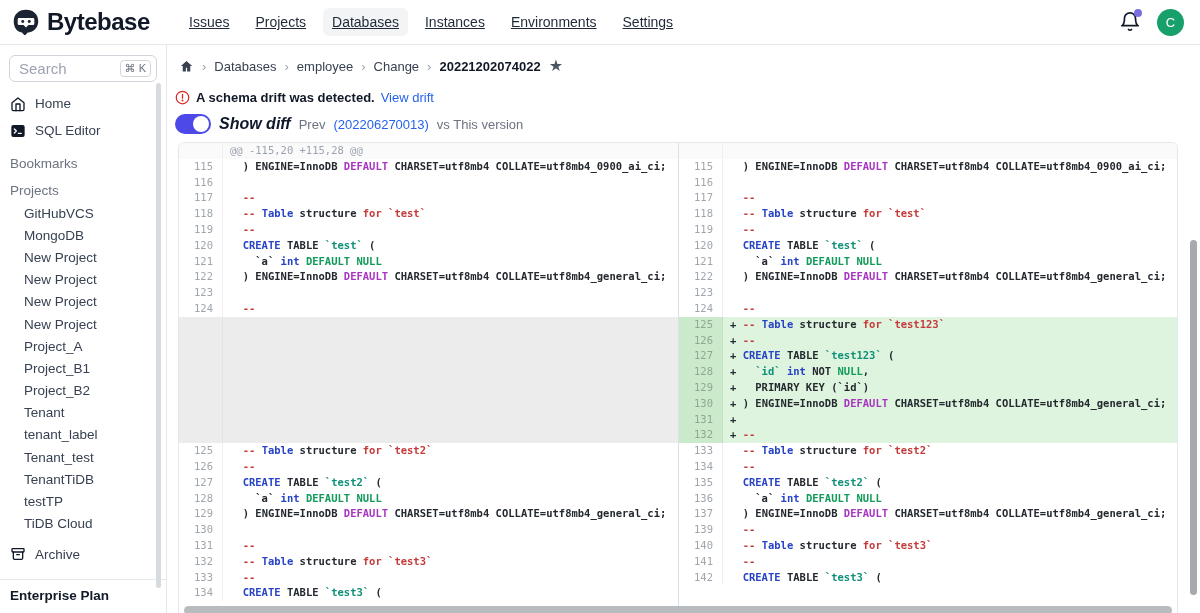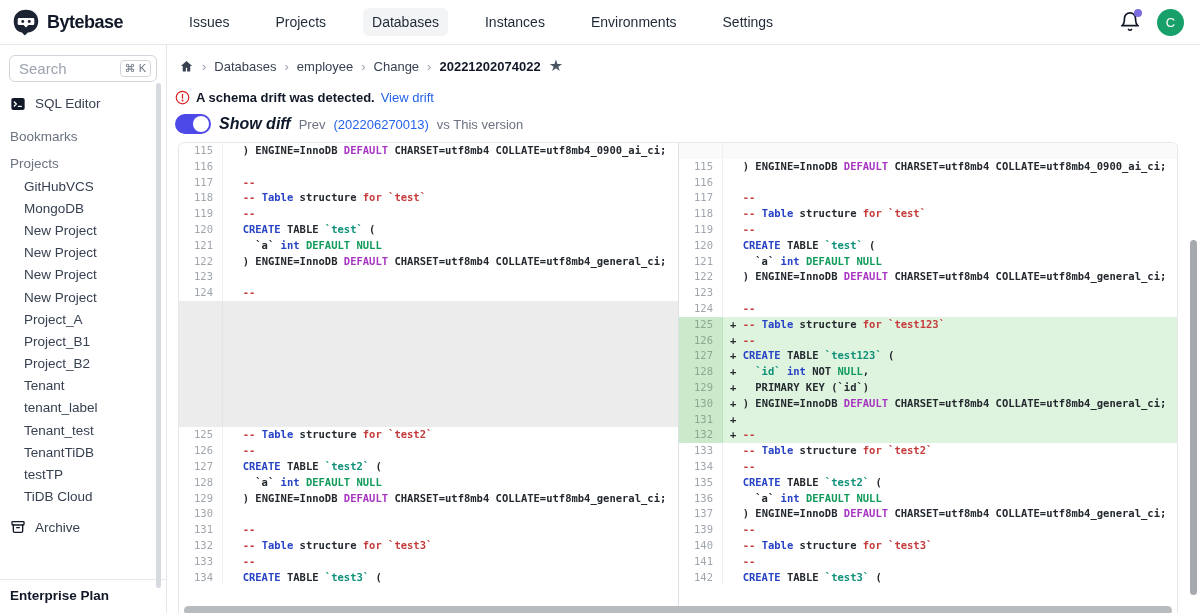--- a/index.html
+++ b/index.html
@@ -2,22 +2,22 @@
 <html><head>
 <meta charset="utf-8">
 <style>
   * { margin:0; padding:0; box-sizing:border-box; }
   html,body { width:1200px; height:613px; overflow:hidden; background:#fff;
     font-family:"Liberation Sans", sans-serif; color:#1f2937; }
 
   
   .navbar { height:45px; display:flex; align-items:center; border-bottom:1px solid #e5e7eb; padding:0 16px 0 12px; }
   .brand { display:flex; align-items:center; gap:7px; width:168px; flex:none; }
-  .brand-name { font-size:18px; font-weight:bold; color:#111827; letter-spacing:-0.5px; }
-  .topnav { display:flex; align-items:center; gap:28px; }
+  .brand-name { font-size:24px; font-weight:bold; color:#111827; letter-spacing:-0.5px; }
+  .topnav { display:flex; align-items:center; gap:8px;text-decoration:underline; }
   .topnav .nav-item { font-size:14px; color:#1f2937; padding:6px 9px; border-radius:6px; cursor:pointer; }
   .topnav .nav-item.active { background:#f3f4f6; font-weight:500; }
   .nav-right { margin-left:auto; display:flex; align-items:center; gap:16px; }
   .bell-wrap { position:relative; width:22px; height:22px; }
   .bell-dot { position:absolute; top:-2px; right:-1px; width:8px; height:8px; border-radius:50%; background:#7b6fe0; }
   .avatar { width:27px; height:27px; border-radius:50%; background:#18a06b; color:#fff; font-size:13px;
     display:flex; align-items:center; justify-content:center; font-weight:500; }
 
   
   .layout { display:flex; height:568px; }
@@ -118,20 +118,29 @@
 </header>
 
 <div class="layout">
 
   <aside class="sidebar">
     <div class="searchbox">
       <input type="text" placeholder="Search" style="">
       <span class="kbd">⌘ K</span>
     </div>
 
+    <div class="side-nav-item">
+      <span>
+        <svg width="16" height="16" viewBox="0 0 24 24" fill="none" stroke="#111827" stroke-width="2" stroke-linecap="round" stroke-linejoin="round">
+          <path d="M3 10l9-7 9 7v10a2 2 0 0 1-2 2H5a2 2 0 0 1-2-2z"></path>
+            <path d="M9 22V12h6v10"></path>
+        </svg>
+      </span>
+      <span>Home</span>
+    </div>
 
     <div class="side-nav-item">
       <span>
         <svg width="16" height="16" viewBox="0 0 24 24">
           <rect x="2" y="3" width="20" height="18" rx="3" fill="#111827"></rect>
           <path d="M6.5 9l3 3-3 3" stroke="#fff" stroke-width="2" fill="none" stroke-linecap="round" stroke-linejoin="round"></path>
           <line x1="12.5" y1="15.5" x2="17" y2="15.5" stroke="#fff" stroke-width="2" stroke-linecap="round"></line>
         </svg>
       </span>
       <span>SQL Editor</span>
@@ -210,20 +219,24 @@
           <span class="knob"></span>
         </span>
       <span class="toggle-label">Show diff</span>
       <span>Prev</span>
       <span class="link">(202206270013)</span>
       <span>vs This version</span>
     </div>
 
     <div class="diff-panel">
       <div class="pane left" id="pane-left">
+          <div class="drow hdr">
+            <span class="gut"></span>
+            <span class="code">@@ -115,20 +115,28 @@</span>
+          </div>
           <div class="drow ctx">
             <span class="gut">115</span>
             <span class="code"><span class="c-d">  </span><span class="c-d">) </span><span class="c-kw">ENGINE</span><span class="c-d">=InnoDB </span><span class="c-p">DEFAULT</span><span class="c-d"> </span><span class="c-kw">CHARSET</span><span class="c-d">=utf8mb4 </span><span class="c-kw">COLLATE</span><span class="c-d">=utf8mb4_0900_ai_ci;</span></span>
           </div>
           <div class="drow ctx">
             <span class="gut">116</span>
             <span class="code"><span class="c-d">  </span></span>
           </div>
           <div class="drow ctx">
             <span class="gut">117</span>

